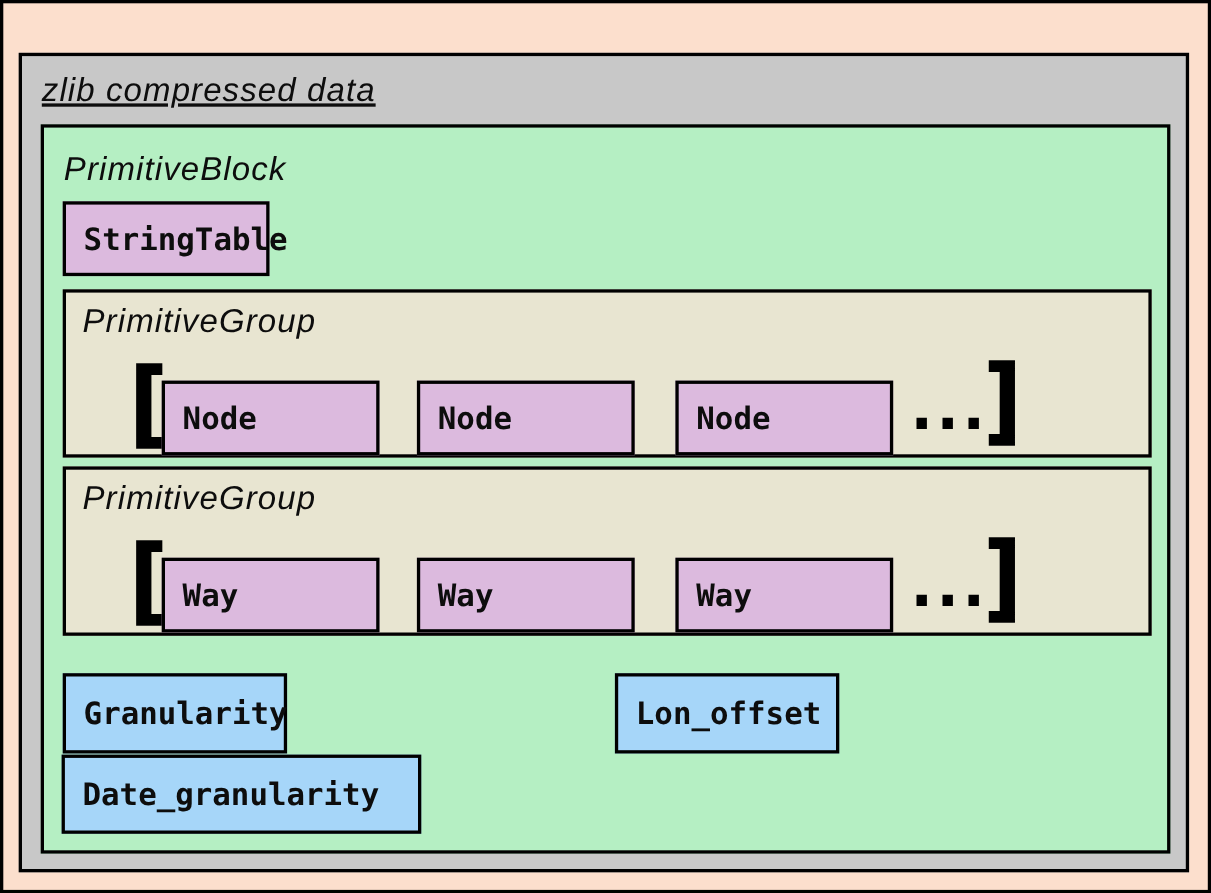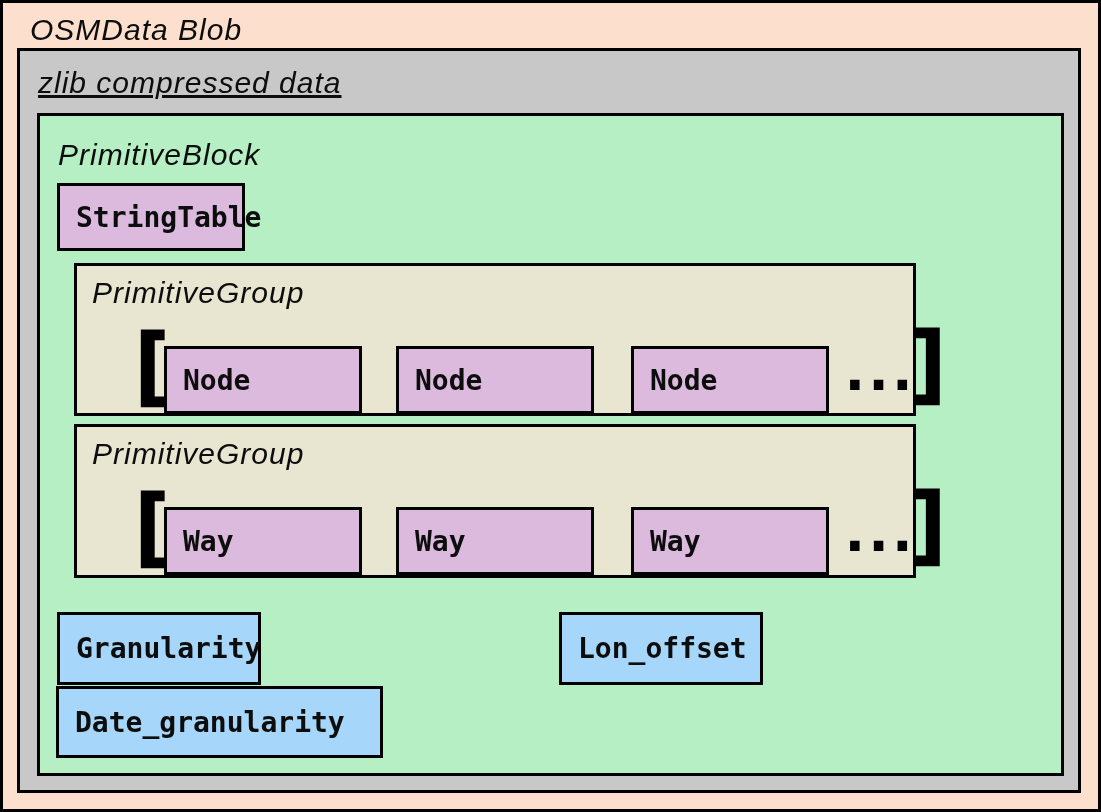--- a/index.html
+++ b/index.html
@@ -47,21 +47,21 @@
     font-size:28px;
     white-space:nowrap;
     border:3px solid var(--border-color);
   }
   .message{background:var(--message-bg);}
   .field{background:var(--field-bg);}
 
   .stringtable{left:17px;top:67px;width:188px;height:68px;}
 
   
-  .pgroup{left:34px;width:842px;height:153px;background:var(--group-bg);}
+  .pgroup{left:17px;width:990px;height:153px;background:var(--group-bg);}
   .pg1{top:147px;}
   .pg2{top:308px;height:154px;}
 
   .pg-item{width:198px;height:68px;top:64px;margin-top:16px;}
   .pg-item-0{left:87px;}
   .pg-item-1{left:319px;}
   .pg-item-2{left:554px;}
 
   .bracket{
     font-family:"DejaVu Sans Mono","Liberation Mono",monospace;
@@ -88,21 +88,20 @@
   .fieldrow-item{top:496px;width:204px;height:73px;}
   .field-0{left:17px;}
   .field-1{left:268px;}
   .field-2{left:519px;}
   .datefield{left:16px;top:570px;width:327px;height:72px;text-align:center;}
 </style>
 </head>
 <body>
 
 <div class="abs frame blob">
-  <div class="abs itlabel blob-label">OSMData Blob</div>
 
   <div class="abs frame zlib">
     <div class="abs itlabel zlib-label">zlib compressed data</div>
 
     <div class="abs frame pblock">
       <div class="abs itlabel pblock-label">PrimitiveBlock</div>
 
       <div class="abs leafbox message stringtable">StringTable</div>
 
       <div class="abs frame pgroup pg1">

